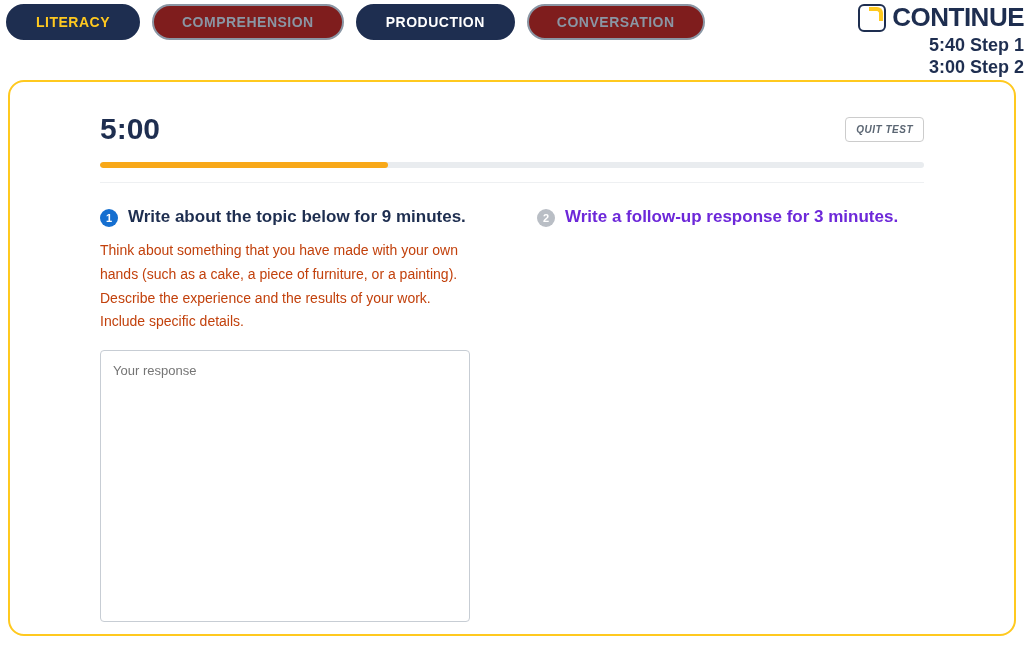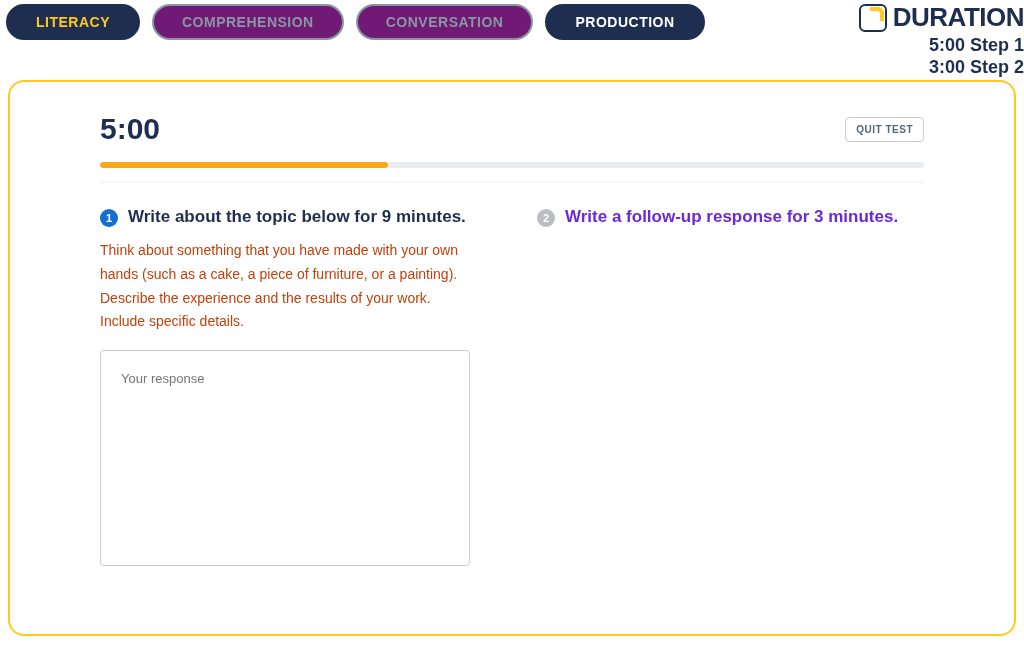--- a/index.html
+++ b/index.html
@@ -27,21 +27,21 @@
     }
 
     .tab {
       border-radius: 20px;
       padding: 8px 28px;
       font-weight: 800;
       letter-spacing: 0.5px;
       font-size: 14px;
       border: 2px solid #8a96a4;
       color: #8a96a4;
-      background: #701a75;
+      background: #7f1d1d;
       cursor: pointer;
       text-transform: uppercase;
     }
 
     .tab.active-yellow {
       background: #1e2e50;
       border-color: #1e2e50;
       color: #ffc91f;
     }
 
@@ -125,20 +125,21 @@
     .quit-btn {
       border: 1px solid #ccc;
       border-radius: 4px;
       background: #fff;
       color: #5b6673;
       font-size: 10px;
       font-weight: 700;
       letter-spacing: 0.5px;
       padding: 6px 10px;
       cursor: pointer;
+      font-style: italic;
     }
 
     .progress {
       margin-top: 16px;
     }
     .progress-track {
       height: 6px;
       background: #e9ecef;
       border-radius: 4px;
       width: 100%;
@@ -201,24 +202,24 @@
       margin-top: 12px;
       font-size: 14px;
       color: #c2410c;
       line-height: 1.7;
       max-width: 370px;
     }
 
     .response-box {
       margin-top: 16px;
       width: 370px;
-      height: 216px;
+      height: 272px;
       border: 1px solid #c7cdd4;
       border-radius: 4px;
-      padding: 20px;
+      padding: 12px;
       font-size: 13px;
       color: #9aa2ac;
       resize: none;
       font-family: inherit;
       outline: none;
     }
 
     .continue-btn {
       margin-top: 14px;
       margin-left: 196px;
@@ -234,31 +235,31 @@
       display: block;
     }
   </style>
 </head>
 <body>
 
 <div class="top-bar">
   <div class="tab-group">
     <button class="tab active-yellow">LITERACY</button>
     <button class="tab">COMPREHENSION</button>
+    <button class="tab active-white">PRODUCTION</button>
     <button class="tab">CONVERSATION</button>
-    <button class="tab active-white">PRODUCTION</button>
   </div>
 
   <div class="duration-block">
     <div class="duration-title">
       <span class="clock"></span>
-      <span class="label">DURATION</span>
+      <span class="label">CONTINUE</span>
     </div>
     <div class="duration-lines">
-      <div>5:00 Step 1</div>
+      <div>5:40 Step 1</div>
       <div>3:00 Step 2</div>
     </div>
   </div>
 </div>
 
 <div class="test-container">
   <div class="timer-row">
     <div class="timer">5:00</div>
     <button class="quit-btn">QUIT TEST</button>
   </div>

